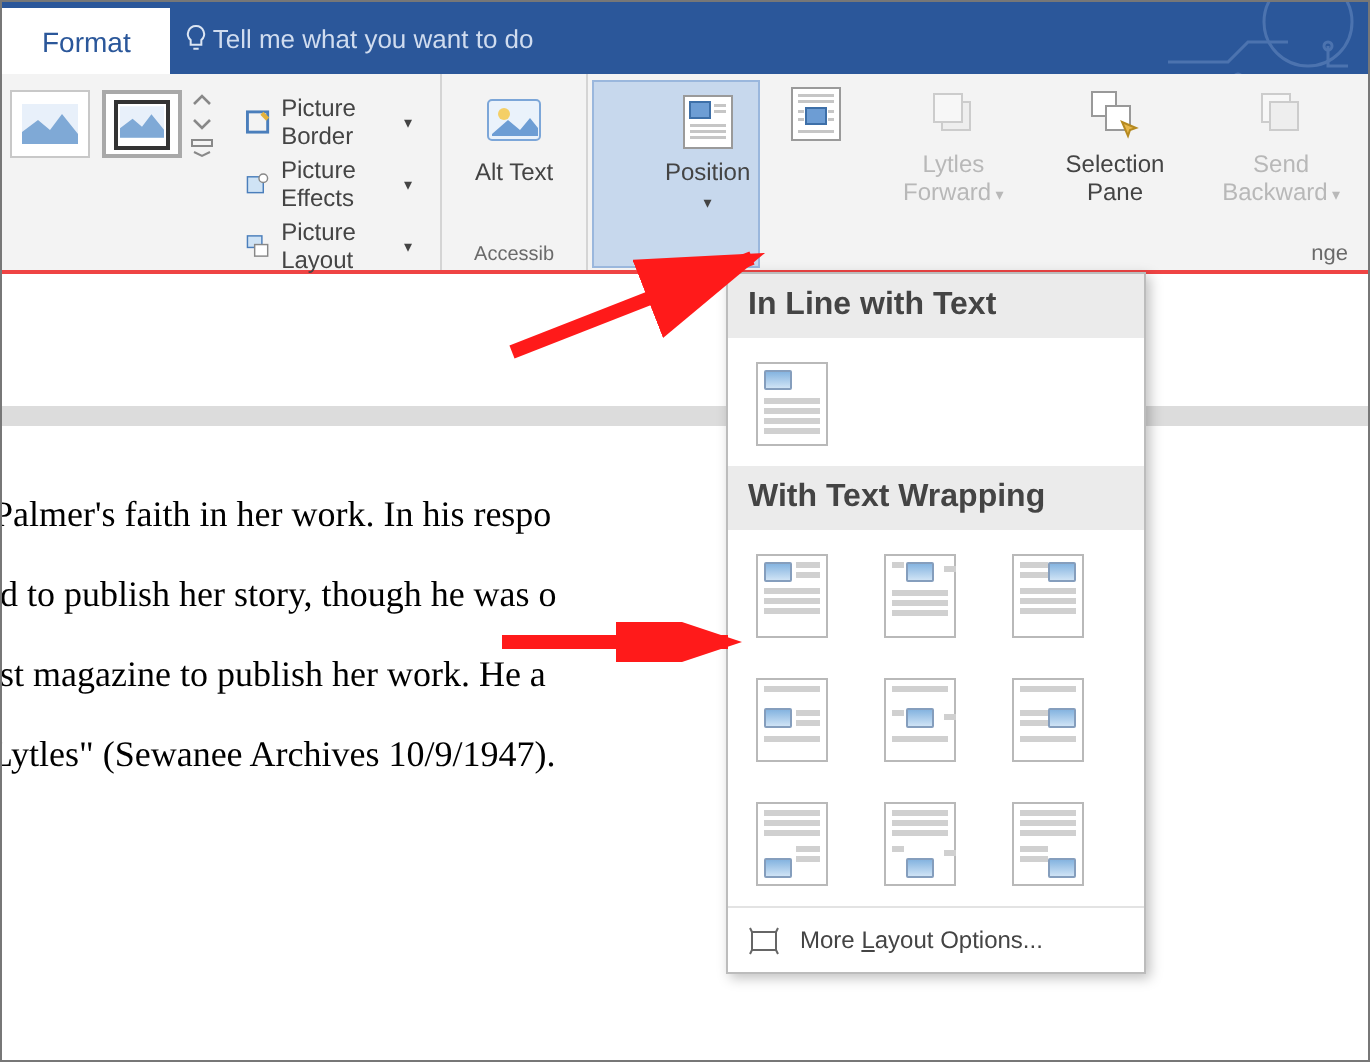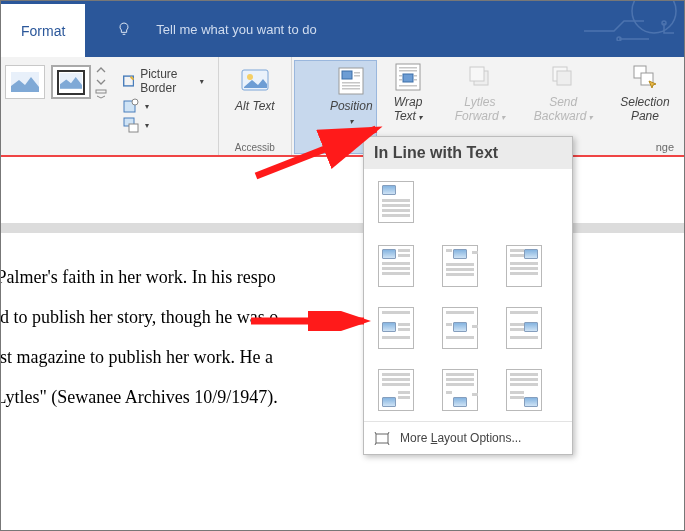--- a/index.html
+++ b/index.html
@@ -1,31 +1,31 @@
 <!DOCTYPE html>
 <html><head>
   <meta charset="utf-8">
   <style>
     * { box-sizing: border-box; margin: 0; padding: 0; }
     body { font-family: "Segoe UI", Arial, sans-serif; font-size: 12px; background: #fff; width: 685px; height: 531px; overflow: hidden; position: relative; border: 1px solid #777; }
-    .titlebar { background: #2b579a; height: 56px; display: flex; align-items: stretch; }
+    .titlebar { background: #2b579a; height: 36px; display: flex; align-items: stretch; }
     .tab-format { background: #fff; color: #2b579a; padding: 0 20px; display: flex; align-items: center; font-size: 14px; border-top: 3px solid #2b579a; }
-    .tellme { display: flex; align-items: center; color: #d0dcef; padding-left: 31px; font-size: 13px; gap: 24px; }
+    .tellme { display: flex; align-items: center; color: #d0dcef; padding-left: 5px; font-size: 13px; gap: 0; }
     .bulb { width: 16px; height: 16px; }
     .ribbon { background: #f3f3f3; height: 100px; border-bottom: 2px solid #ef4444; display: flex; position: relative; }
     .rgroup { border-right: 1px solid #d4d4d4; padding: 4px 8px 2px 8px; display: flex; flex-direction: column; justify-content: space-between; }
     .group-label { font-size: 10px; color: #6a6a6a; text-align: center; margin-top: 2px; }
     .styles-row { display: flex; gap: 6px; padding-top: 4px; }
     .style-thumb { width: 40px; height: 34px; border: 1px solid #c8c8c8; background: #fff; display: flex; align-items: center; justify-content: center; }
     .style-thumb.selected { border: 2px solid #a9a9a9; }
     .mini-img { width: 28px; height: 20px; }
     .pic-menu { display: flex; flex-direction: column; gap: 3px; padding: 4px 6px; color: #444; }
     .pic-menu-item { display: flex; align-items: center; gap: 6px; font-size: 12px; }
     .pic-menu-item svg { width: 16px; height: 16px; }
-    .big-btn { display: flex; flex-direction: column; align-items: center; justify-content: flex-start; padding: 4px 8px 2px 8px; gap: 2px; color: #444; min-width: 56px; font-style: italic; }
+    .big-btn { display: flex; flex-direction: column; align-items: center; justify-content: flex-start; padding: 4px 8px 2px 8px; gap: 2px; color: #444; min-width: 56px; }
     .big-btn.active { background: #c7d8ed; border: 1px solid #9ab7dd; }
     .big-btn.disabled { color: #b8b8b8; }
     .big-btn-icon { width: 32px; height: 32px; }
     .big-btn-label { font-size: 12px; text-align: center; line-height: 14px; }
     .dd-caret { font-size: 8px; }
     .doc-area { position: relative; background: #fff; padding-top: 18px;}
     .ribbon-gray-strip { background:#dcdcdc; height: 10px; margin-top: 48px;}
     .doc-body { padding: 24px 0 0 0; font-family: "Times New Roman", serif; font-size: 18px; line-height: 40px; color: #000; }
     .doc-body p { margin-left: -18px; }
     .dropdown { position: absolute; left: 362px; top: 135px; width: 210px; background: #fff; border: 1px solid #bcbcbc; box-shadow: 2px 2px 6px rgba(0,0,0,0.25); z-index: 50; }
@@ -100,27 +100,29 @@
             <path d="M11 2 l4 4" stroke="#e3b23c" stroke-width="3"></path>
           </svg>
         <span>Picture Border</span>
         <span class="dd-caret">▾</span>
       </div>
       <div class="pic-menu-item">
         <svg viewBox="0 0 16 16">
             <rect x="1" y="3" width="11" height="11" fill="#cfe3f5" stroke="#4a7ebb"></rect>
             <circle cx="12" cy="4" r="3" fill="#fff" stroke="#888"></circle>
           </svg>
+        <span>Picture Effects</span>
         <span class="dd-caret">▾</span>
       </div>
       <div class="pic-menu-item">
         <svg viewBox="0 0 16 16">
             <rect x="1" y="1" width="10" height="8" fill="#cfe3f5" stroke="#4a7ebb"></rect>
             <rect x="6" y="7" width="9" height="8" fill="#fff" stroke="#888"></rect>
           </svg>
+        <span>Picture Layout</span>
         <span class="dd-caret">▾</span>
       </div>
     </div>
     <div></div>
   </div>
 
   <div class="rgroup">
     <div class="big-btn">
       <svg class="big-btn-icon" viewBox="0 0 32 32">
           <rect x="3" y="5" width="26" height="20" rx="2" fill="#eaf2fb" stroke="#7ca6d8"></rect>
@@ -150,46 +152,45 @@
         <rect x="4" y="3" width="24" height="26" fill="#fff" stroke="#9a9a9a"></rect>
         <rect x="7" y="6" width="18" height="1.5" fill="#c6c6c6"></rect>
         <rect x="7" y="9" width="18" height="1.5" fill="#c6c6c6"></rect>
         <rect x="11" y="13" width="10" height="8" fill="#6d9dd4" stroke="#3d6fa8"></rect>
         <rect x="7" y="14" width="3" height="1.5" fill="#c6c6c6"></rect>
         <rect x="22" y="14" width="3" height="1.5" fill="#c6c6c6"></rect>
         <rect x="7" y="18" width="3" height="1.5" fill="#c6c6c6"></rect>
         <rect x="22" y="18" width="3" height="1.5" fill="#c6c6c6"></rect>
         <rect x="7" y="24" width="18" height="1.5" fill="#c6c6c6"></rect>
       </svg>
-    <div class="big-btn-label"><span>Wrap Text</span><span class="dd-caret"> ▾</span></div>
   </div>
 
   <div class="big-btn disabled">
     <svg class="big-btn-icon" viewBox="0 0 32 32">
         <rect x="10" y="10" width="14" height="14" fill="#eee" stroke="#ccc"></rect>
         <rect x="6" y="6" width="14" height="14" fill="#f7f7f7" stroke="#ccc"></rect>
       </svg>
     <div class="big-btn-label"><span>Lytles Forward</span><span class="dd-caret"> ▾</span></div>
-  </div>
-
-  <div class="big-btn disabled">
-    <svg class="big-btn-icon" viewBox="0 0 32 32">
-        <rect x="6" y="6" width="14" height="14" fill="#f7f7f7" stroke="#ccc"></rect>
-        <rect x="10" y="10" width="14" height="14" fill="#eee" stroke="#ccc"></rect>
-      </svg>
-    <div class="big-btn-label"><span>Send Backward</span><span class="dd-caret"> ▾</span></div>
   </div>
 
   <div class="big-btn">
     <svg class="big-btn-icon" viewBox="0 0 32 32">
         <rect x="5" y="5" width="12" height="12" fill="#fff" stroke="#999"></rect>
         <rect x="12" y="12" width="12" height="12" fill="#fff" stroke="#999"></rect>
         <path d="M20 20 l7 3 -3 1 -1 3z" fill="#e8b84a" stroke="#b68a20"></path>
       </svg>
     <div class="big-btn-label"><span>Selection Pane</span></div>
+  </div>
+
+  <div class="big-btn disabled">
+    <svg class="big-btn-icon" viewBox="0 0 32 32">
+        <rect x="6" y="6" width="14" height="14" fill="#f7f7f7" stroke="#ccc"></rect>
+        <rect x="10" y="10" width="14" height="14" fill="#eee" stroke="#ccc"></rect>
+      </svg>
+    <div class="big-btn-label"><span>Send Backward</span><span class="dd-caret"> ▾</span></div>
   </div>
   <div style="position:absolute;right:10px;bottom:2px;font-size:11px;color:#6a6a6a;">nge</div>
 </div>
 
 <div class="doc-area">
   <div class="ribbon-gray-strip"></div>
   <div class="doc-body">
     <p>d Palmer's faith in her work. In his respo</p>
     <p>yed to publish her story, though he was o</p>
     <p>first magazine to publish her work. He a</p>
@@ -203,20 +204,21 @@
     <div class="pos-grid single">
       <div class="pos-cell">
         <div class="pos-img" style="left:3px;top:3px;"></div>
         <div class="pos-line" style="margin-top:14px;"></div>
           <div class="pos-line"></div>
           <div class="pos-line"></div>
           <div class="pos-line"></div>
       </div>
     </div>
   </div>
+  <div class="dd-header">With Text Wrapping</div>
   <div class="dd-body">
     <div class="pos-grid">
       <div class="pos-cell">
           <div class="pos-img" style="left:3px;top:3px;"></div>
           <div class="pos-line" style="margin-left:16px;"></div>
           <div class="pos-line" style="margin-left:16px;"></div>
           <div class="pos-line" style="margin-top:3px;"></div>
           <div class="pos-line"></div>
           <div class="pos-line"></div>
         </div>

